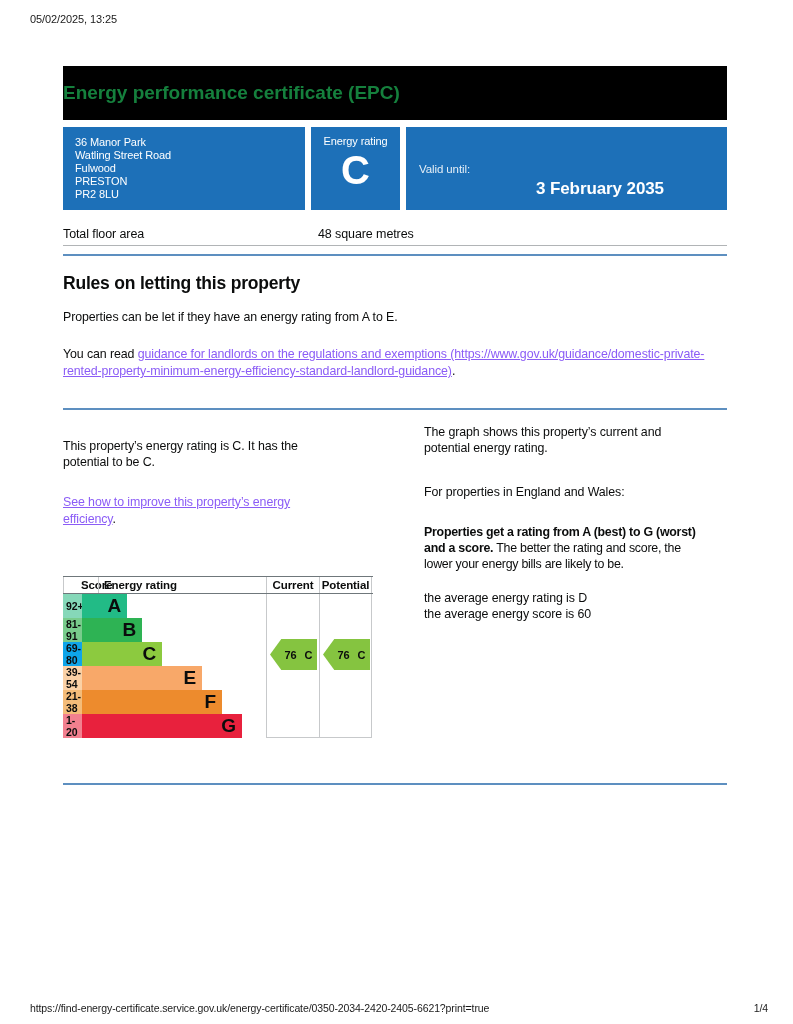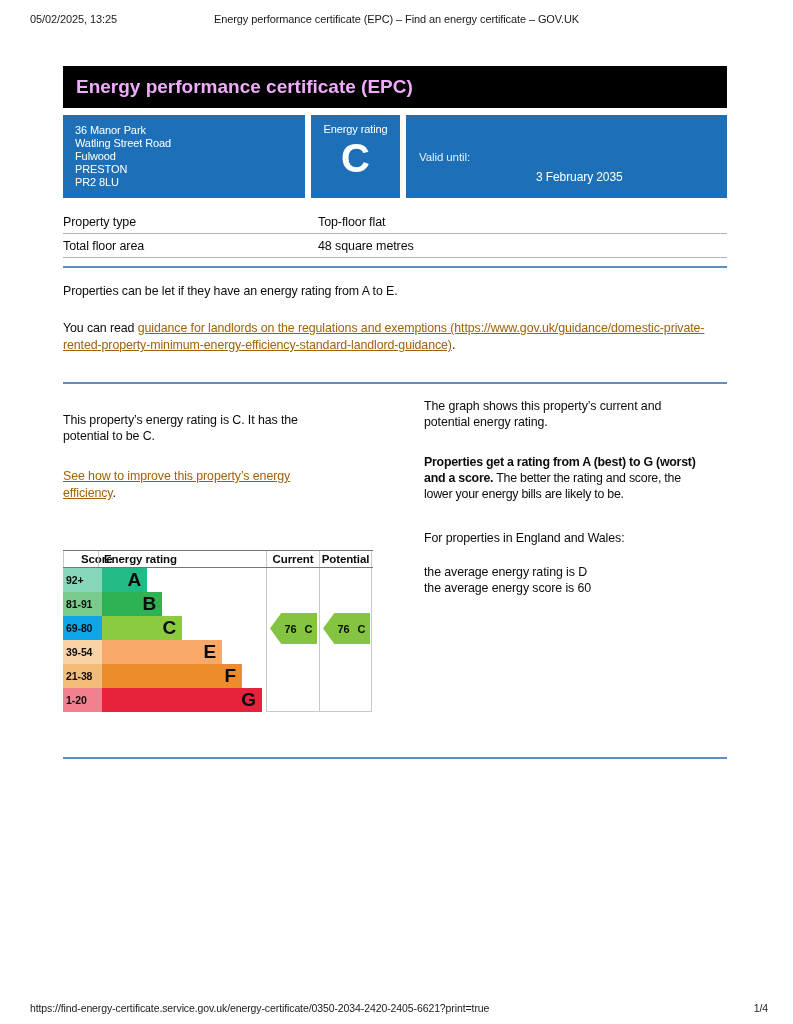--- a/index.html
+++ b/index.html
@@ -12,48 +12,48 @@
   .print-header { position:absolute; top:13px; left:0; right:0; height:16px; font-size:11px; color:#1a1a1a; }
   .print-date { position:absolute; left:30px; top:0; }
   .print-title { position:absolute; left:0; right:0; top:0; text-align:center; }
   .print-footer { position:absolute; bottom:22px; left:0; right:0; font-size:10.5px; color:#1a1a1a; }
   .footer-url { position:absolute; left:30px; }
   .footer-page { position:absolute; right:25px; }
 
   
   .content { position:absolute; left:63px; top:66px; width:664px; }
 
-  .banner { background:#000000; color:#f0abfc; height:42px; display:flex; align-items:center; padding-left:13px; }
+  .banner { background:#000000; color:#15803d; height:54px; display:flex; align-items:center; }
   .banner h1 { font-size:19px; font-weight:bold; letter-spacing:0; }
 
   .summary-row { display:flex; gap:6px; margin-top:7px; height:83px; }
   .blue-box { background:#1d70b8; color:#ffffff; }
   .addr-box { width:242px; padding:9px 12px; font-size:11px; line-height:13px; }
   .rating-box { width:89px; text-align:center; padding-top:8px; }
   .rating-box .rating-label { font-size:11px; }
   .rating-box .rating-letter { font-size:40px; font-weight:bold; line-height:1; margin-top:3px; }
   .right-stack { flex:1; display:flex; }
   .kv-box { flex:1; display:flex; align-items:center; padding-left:13px; }
   .kv-label { width:117px; font-size:11.5px; color:rgba(255,255,255,0.88); }
-  .kv-value { font-size:12px; font-weight:normal;margin-top:40px; }
+  .kv-value { font-size:17px; font-weight:bold;margin-top:40px; }
 
   .prop-table { margin-top:12px; }
   .prop-row { display:flex; height:24px; align-items:center; font-size:12.5px; border-bottom:1px solid #b1b4b6; }
   .prop-label { width:255px; }
 
   hr.blue-rule { border:none; height:2px; background:#5d8fc0; }
   .rule-1 { margin-top:8px; }
   .rule-2 { margin-top:28px; }
 
   h2.section-heading { font-size:17.5px; font-weight:bold; letter-spacing:-0.2px; }
   .rules-heading { margin-top:17px; }
   .body-p { font-size:12.4px; line-height:16px; white-space:pre-line; }
   .rules-p1 { margin-top:15px; }
   .rules-p2 { margin-top:21px; line-height:17px; }
-  a.gov-link { color:#a16207; text-decoration:underline; cursor:pointer; }
+  a.gov-link { color:#8b5cf6; text-decoration:underline; cursor:pointer; }
 
   
   .rating-section { position:relative; margin-top:12px; height:361px; }
   .left-col  { position:absolute; left:0; top:0; width:345px; }
   .right-col { position:absolute; left:361px; top:0; width:307px; }
   .lc-p1 { margin-top:16px; }
   .lc-link { margin-top:24px; line-height:17px; }
   .rc-p1 { margin-top:2px; }
   .rc-p2 { margin-top:24px; letter-spacing:-0.25px; }
   .rc-p3 { margin-top:28px; }
@@ -64,33 +64,32 @@
   .chart { position:absolute; left:0; top:154px; width:310px; font-size:11.5px; }
   .chart-header { display:flex; height:18px; border-top:1px solid #6f777b; border-bottom:1px solid #6f777b; font-weight:bold; }
   .chart-header > div { display:flex; align-items:center; }
   .ch-score { width:35px; border-left:1px solid #c7c9cb; padding-left:17px; }
   .ch-rating { width:168px; border-left:1px solid #c7c9cb; padding-left:5px; }
   .ch-col { width:53px; border-left:1px solid #c7c9cb; justify-content:center; }
   .ch-col:last-child { border-right:1px solid #c7c9cb; }
   .chart-body { display:flex; }
   .bands { width:203px; }
   .band-row { display:flex; height:24px; }
-  .score-cell { width:39px; display:flex; align-items:center; padding-left:3px; font-size:10.5px; font-weight:bold; }
+  .score-cell { width:19px; display:flex; align-items:center; padding-left:3px; font-size:10.5px; font-weight:bold; }
   .bar { height:24px; display:flex; align-items:center; justify-content:flex-end; padding-right:6px; font-weight:bold; font-size:19px; }
   .rating-col { position:relative; width:53px; border-left:1px solid #c7c9cb; border-bottom:1px solid #c7c9cb; }
   .rating-col.last { border-right:1px solid #c7c9cb; }
   .arrow { position:absolute; left:3px; width:47px; height:31px; display:flex; align-items:center; justify-content:center; gap:8px; padding-left:10px; font-weight:bold; font-size:11px; color:#0b0c0c;
            clip-path:polygon(0 50%, 24% 0, 100% 0, 100% 100%, 24% 100%); }
 </style>
 </head>
 <body>
 
 <div class="print-header">
   <span class="print-date">05/02/2025, 13:25</span>
-  <span class="print-title">Energy performance certificate (EPC) – Find an energy certificate – GOV.UK</span>
 </div>
 
 <div class="content">
 
   <div class="banner">
     <h1>Energy performance certificate (EPC)</h1>
   </div>
 
   <div class="summary-row">
     <div class="blue-box addr-box body-p" style="font-size:11px;line-height:13px;">36 Manor Park
@@ -105,31 +104,28 @@
     <div class="right-stack">
       <div class="blue-box kv-box">
         <span class="kv-label">Valid until:</span>
         <span class="kv-value">3 February 2035</span>
       </div>
     </div>
   </div>
 
   <div class="prop-table">
     <div class="prop-row">
-      <div class="prop-label">Property type</div>
-      <div class="prop-value">Top-floor flat</div>
-    </div>
-    <div class="prop-row">
       <div class="prop-label">Total floor area</div>
       <div class="prop-value">48 square metres</div>
     </div>
   </div>
 
   <hr class="blue-rule rule-1">
 
+  <h2 class="section-heading rules-heading">Rules on letting this property</h2>
   <p class="body-p rules-p1">Properties can be let if they have an energy rating from A to E.</p>
   <p class="body-p rules-p2"><span>You can read </span><a class="gov-link">guidance for landlords on the regulations and exemptions (https://www.gov.uk/guidance/domestic-private-rented-property-minimum-energy-efficiency-standard-landlord-guidance)</a><span>.</span></p>
 
   <hr class="blue-rule rule-2">
 
   <div class="rating-section">
     <div class="left-col">
       <p class="body-p lc-p1">This property’s energy rating is C. It has the
 potential to be C.</p>
       <p class="body-p lc-link"><a class="gov-link" style="white-space:pre-line;">See how to improve this property’s energy
@@ -181,24 +177,24 @@
                 <span>C</span>
               </div>
           </div>
         </div>
       </div>
     </div>
 
     <div class="right-col">
       <p class="body-p rc-p1">The graph shows this property’s current and
 potential energy rating.</p>
+      <p class="body-p rc-p3">For properties in England and Wales:</p>
       <p class="body-p rc-p2"><b class="lead">Properties get a rating from A (best) to G (worst)
 and a score.</b><span> The better the rating and score, the
 lower your energy bills are likely to be.</span></p>
-      <p class="body-p rc-p3">For properties in England and Wales:</p>
       <p class="body-p rc-p4">the average energy rating is D
 the average energy score is 60</p>
     </div>
   </div>
 
   <hr class="blue-rule">
 </div>
 
 <div class="print-footer">
   <span class="footer-url">https://find-energy-certificate.service.gov.uk/energy-certificate/0350-2034-2420-2405-6621?print=true</span>

